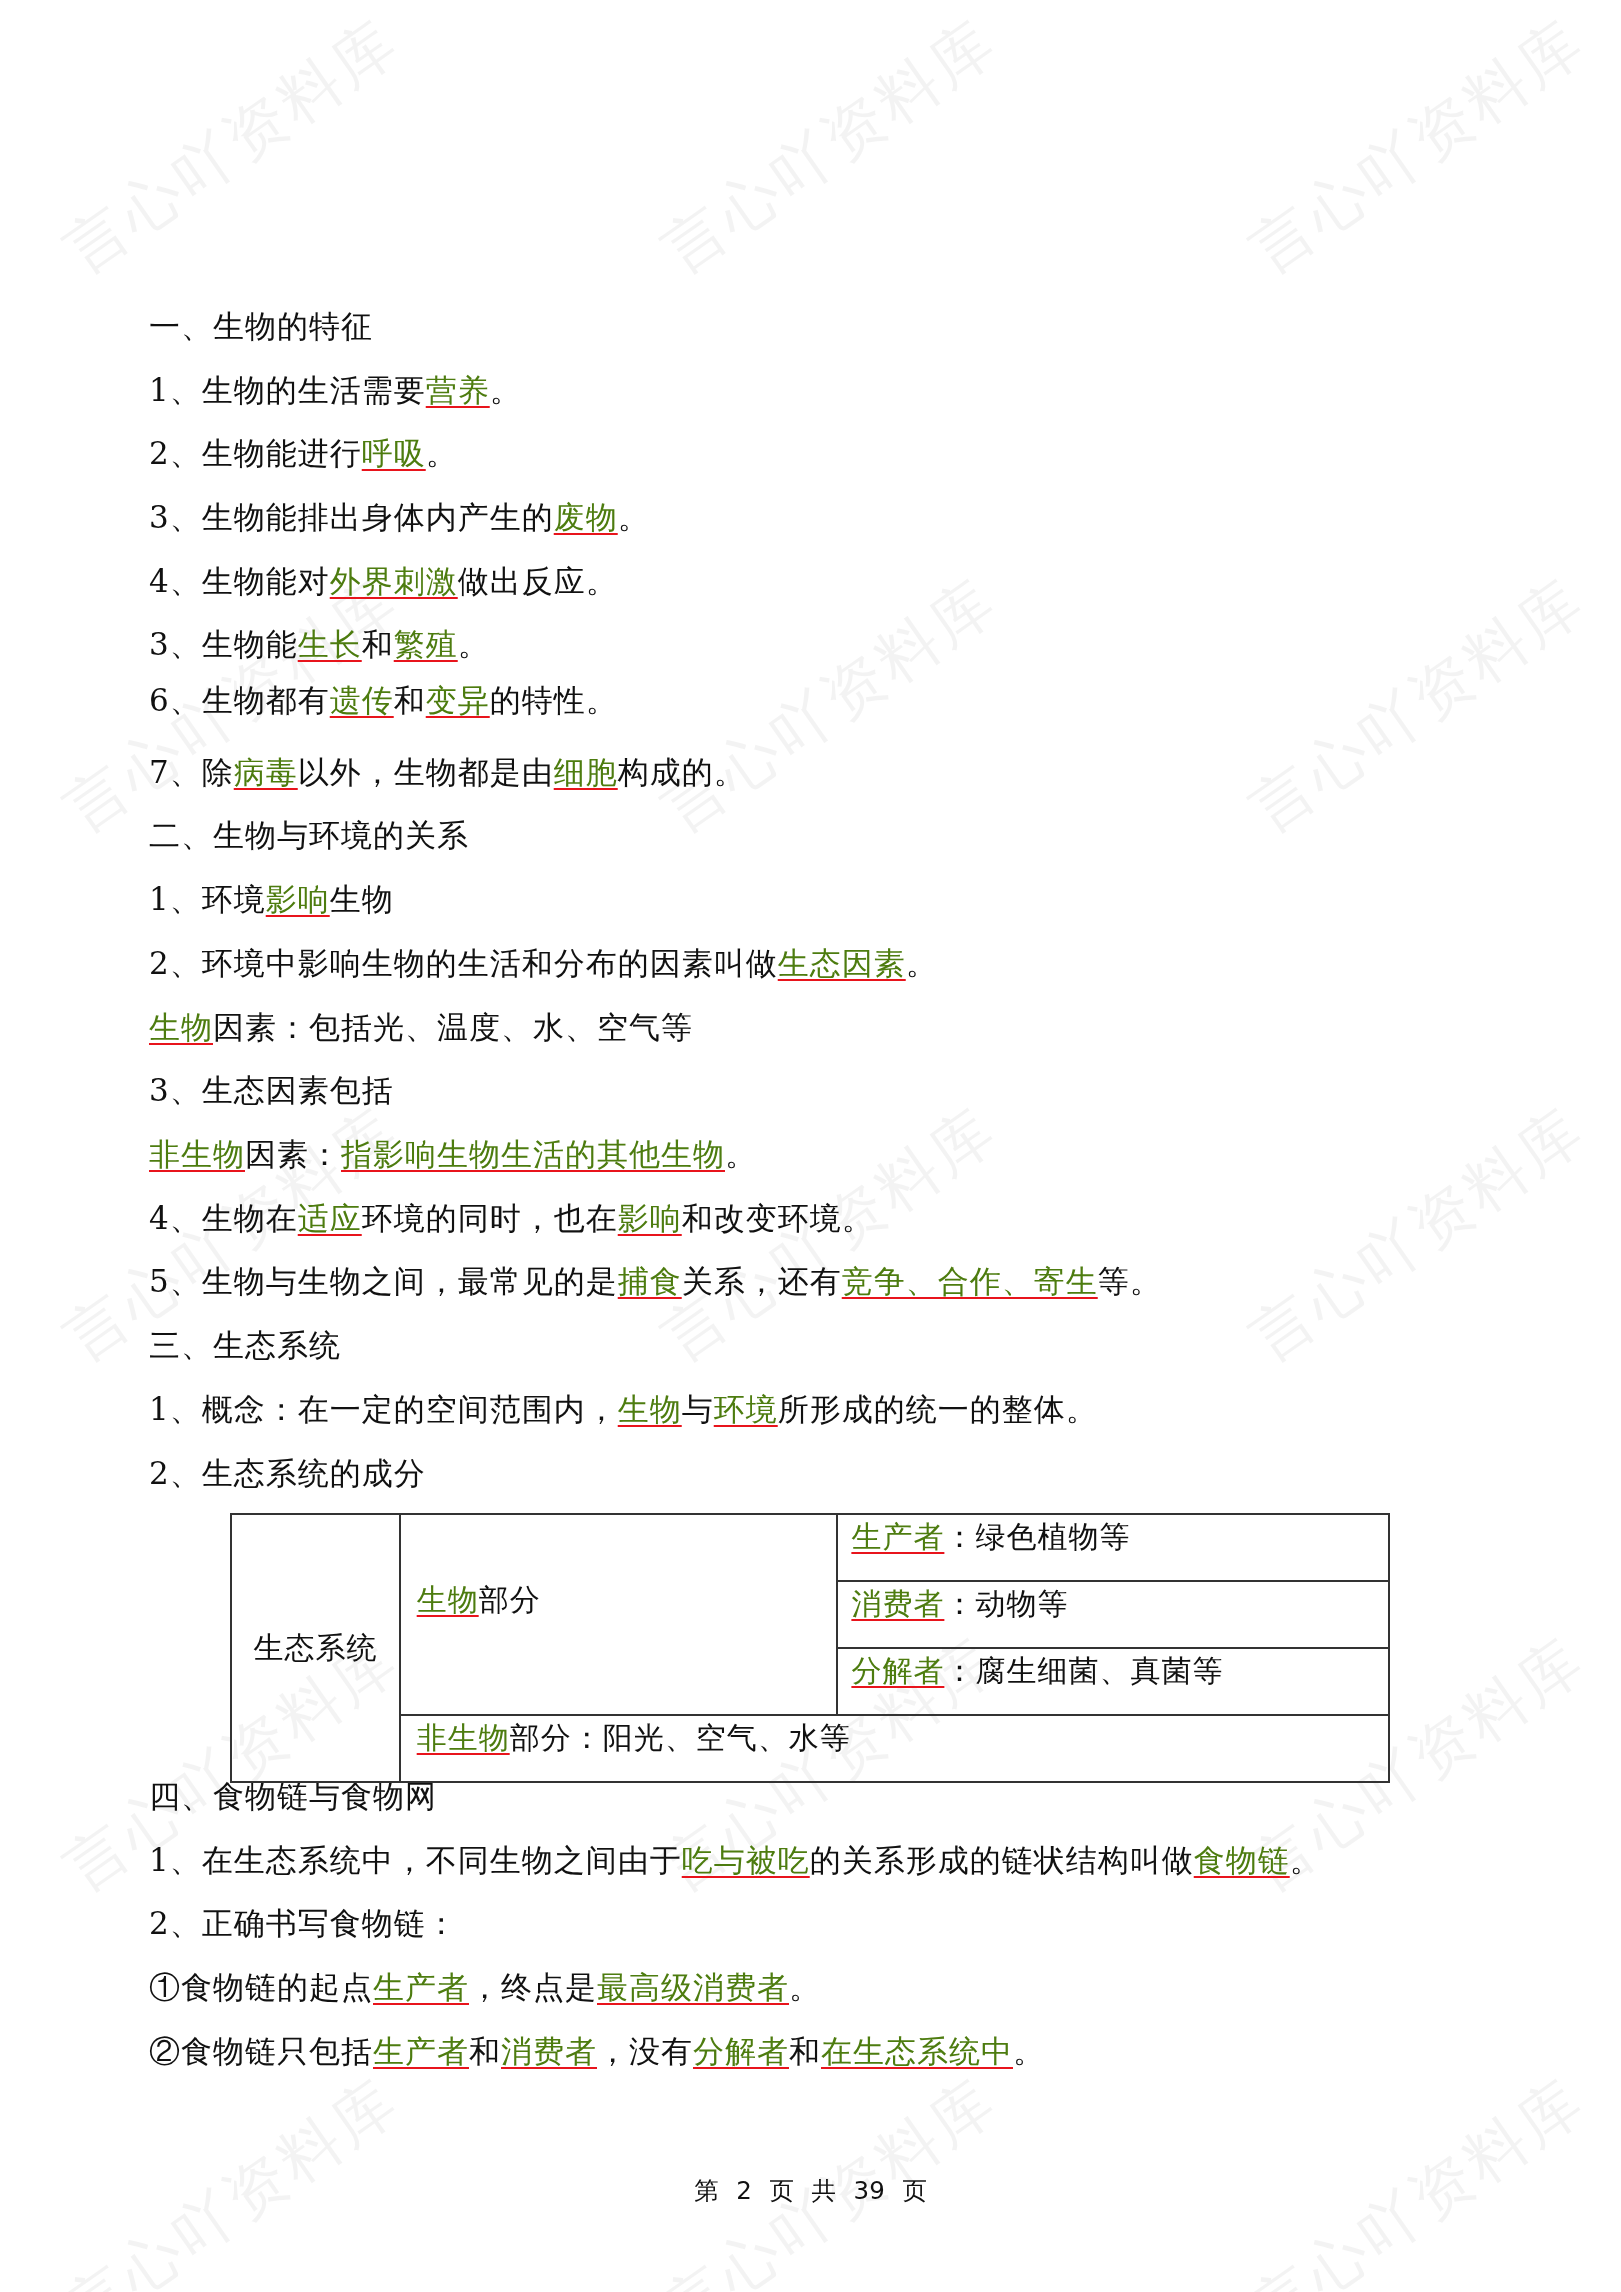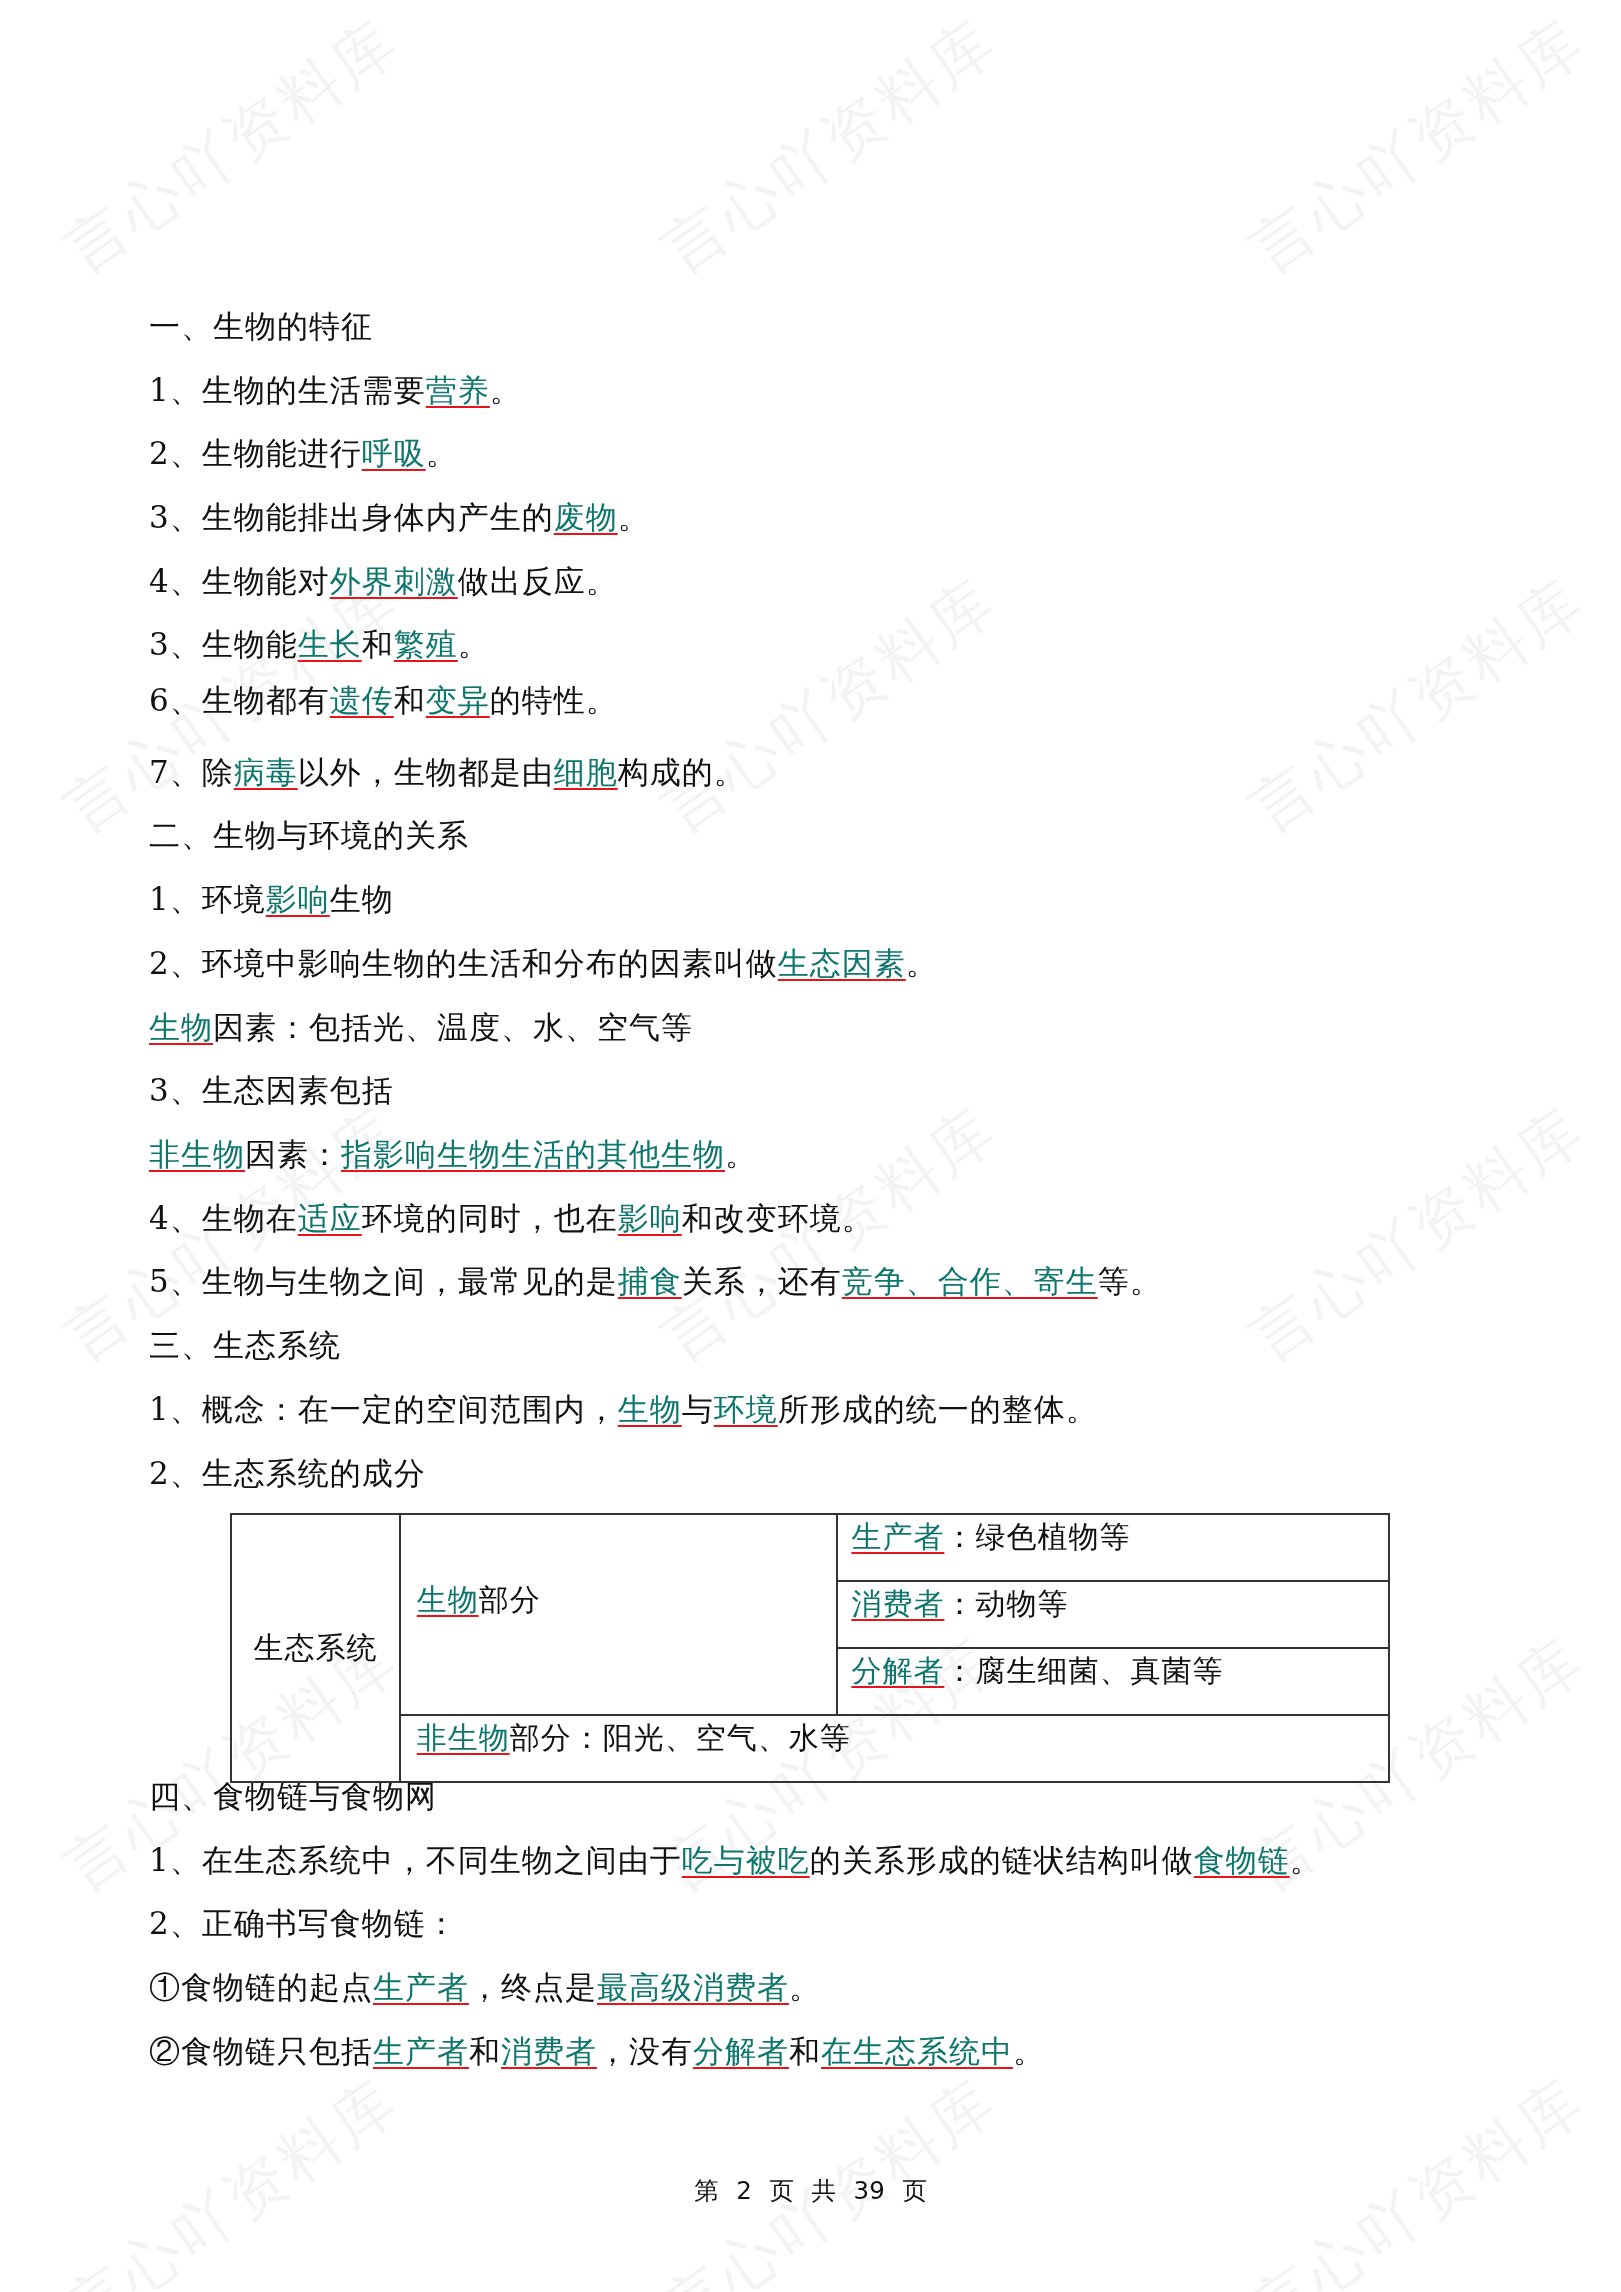--- a/index.html
+++ b/index.html
@@ -13,21 +13,21 @@
     opacity: 0.045; transform: rotate(-35deg); transform-origin: left top; white-space: nowrap; letter-spacing: 3.9px;
   }
   .page { position: absolute; inset: 0; z-index: 1; }
   .title {
     position: absolute; left: 0; right: 0; top: 227px; text-align: center;
     font-size: 30px; font-weight: bold; line-height: 41px; letter-spacing: 0px;
   }
   .line {
     position: absolute; left: 149px; font-size: 31px; line-height: 41px; white-space: nowrap; letter-spacing: 1px;
   }
-  .red { color: #0f766e; text-decoration: underline; text-decoration-color: #e8141c; text-underline-offset: 4.9px; text-decoration-thickness: 2px; }
+  .red { color: #4d7c0f; text-decoration: underline; text-decoration-color: #e8141c; text-underline-offset: 4.9px; text-decoration-thickness: 2px; }
   table.eco {
     position: absolute; left: 230px; top: 1513px; width: 1160px; height: 260px;
     border-collapse: collapse; font-size: 30px; letter-spacing: 1px;
   }
   table.eco td { border: 2px solid #333; padding: 0; vertical-align: top; }
   td.c-root { width: 167px; vertical-align: middle !important; text-align: center; border-radius: 9px; }
   td.c-bio { width: 419px; padding-left: 15.7px !important; padding-top: 65px !important; }
   td.c-sub { height: 63px; padding-left: 13.7px !important; padding-top: 2px !important; }
   td.c-abio { height: 63px; padding-left: 15.7px !important; padding-top: 2px !important; }
   .footer {

